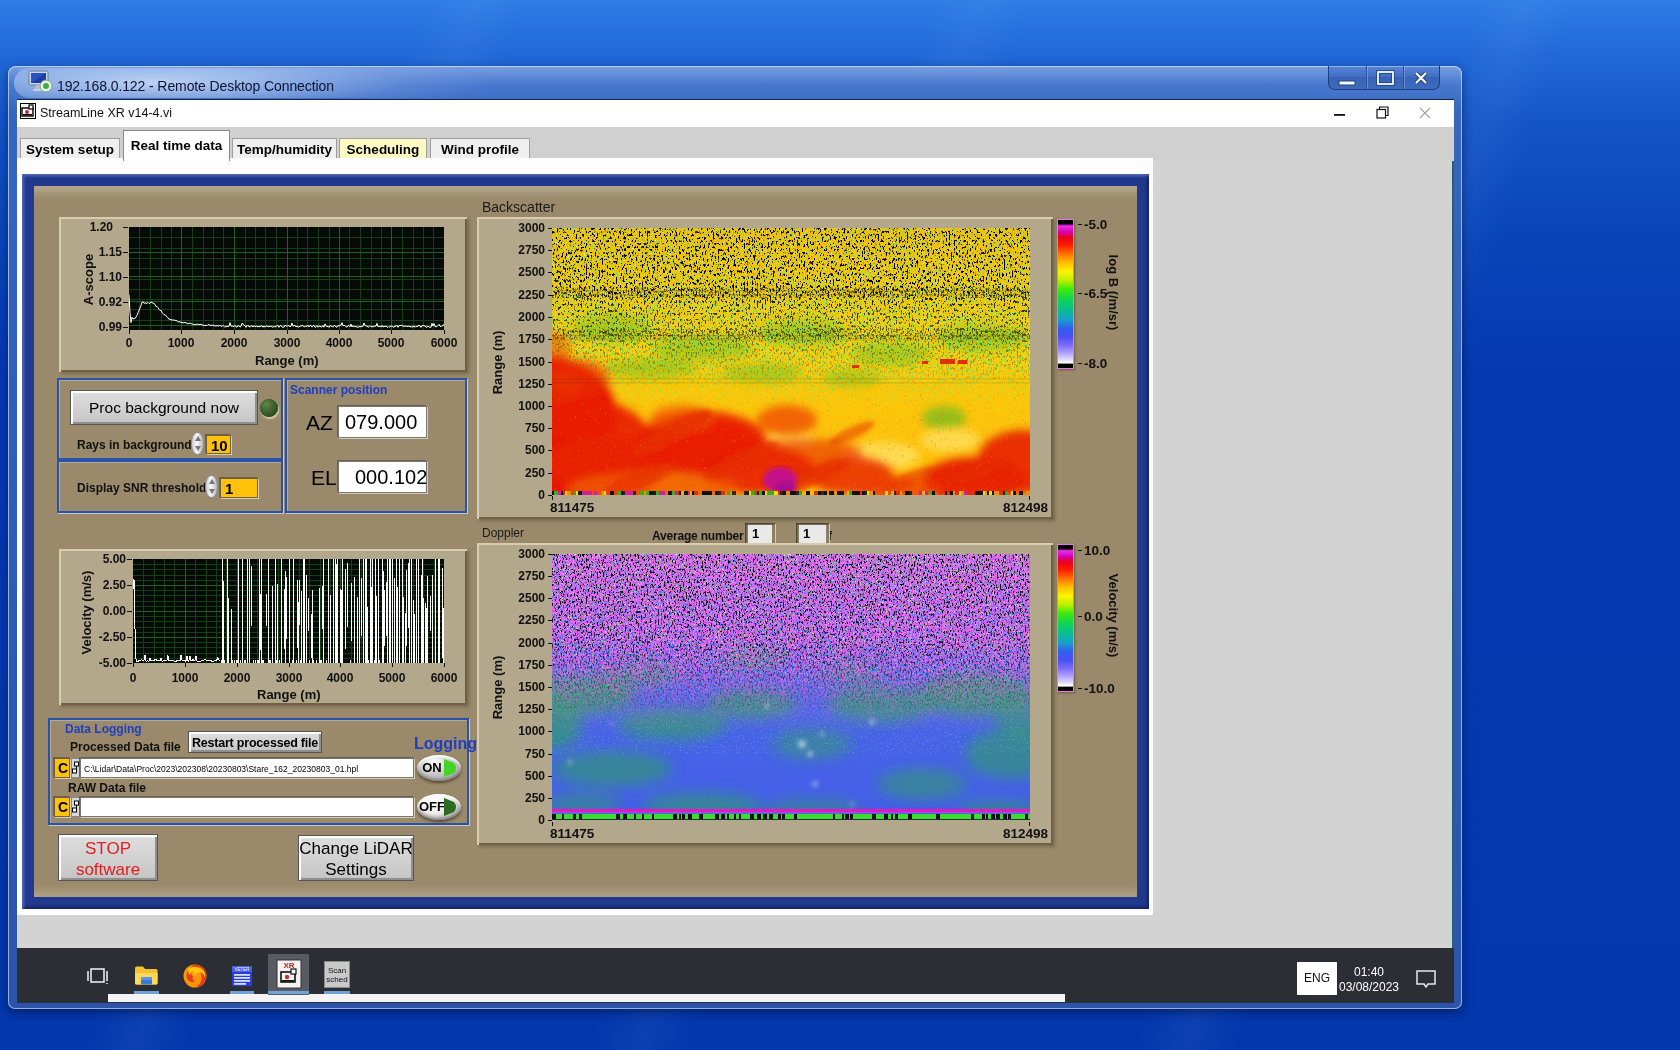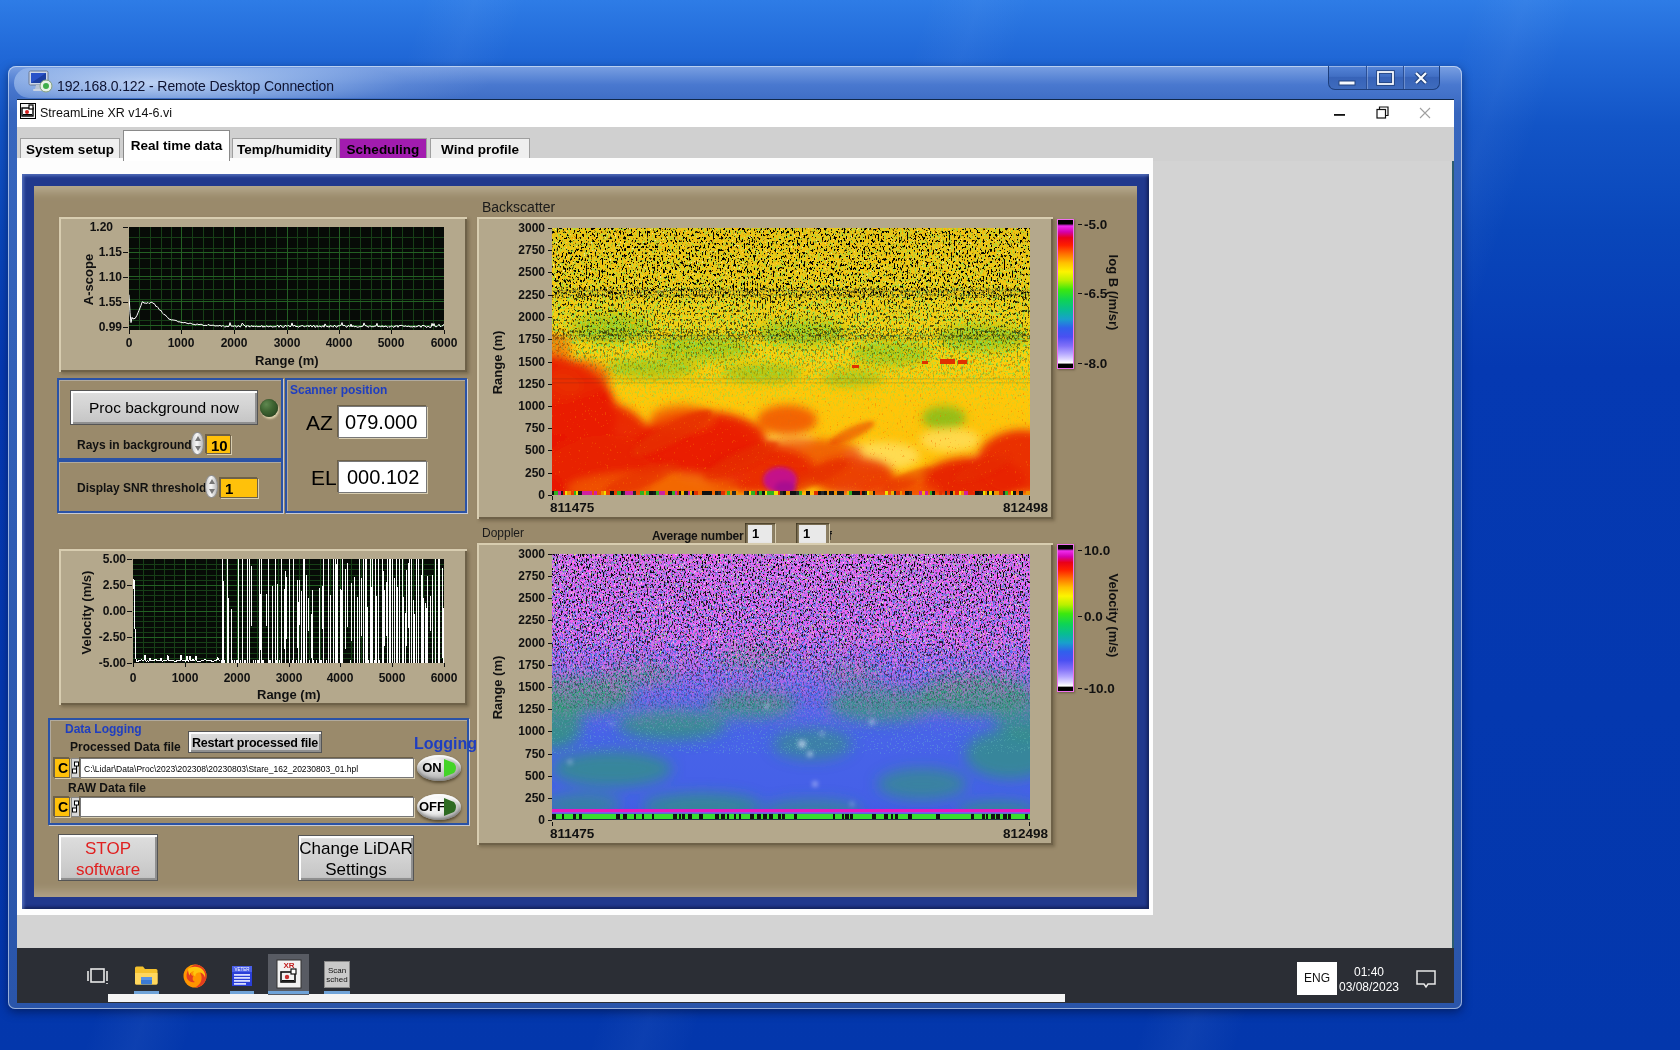--- a/index.html
+++ b/index.html
@@ -85,54 +85,54 @@
 <div class="a" style="left:1452px;top:100px;width:2px;height:903px;background:#2e5d6e;"></div>
 <div class="a apptitle"></div>
 <div class="a vicon">
     <svg width="15" height="15" viewBox="0 0 15 15">
 <rect x="1" y="4" width="11" height="8" fill="#fff" stroke="#000" stroke-width="1.4"></rect>
 <rect x="8" y="1" width="4" height="4" fill="#fff" stroke="#000" stroke-width="1.2"></rect>
 <circle cx="6" cy="8" r="2" fill="#d02020"></circle>
       <rect x="2" y="10" width="9" height="1.4" fill="#000"></rect>
 </svg>
   </div>
-<div class="a apptxt">StreamLine XR v14-6.vi</div>
+<div class="a apptxt">StreamLine XR v14-4.vi</div>
 <svg class="a" style="left:1330px;top:104px" width="112" height="18" viewBox="0 0 112 18">
  <rect x="4" y="10" width="11" height="1.8" fill="#111"></rect>
  <g fill="none" stroke="#111" stroke-width="1.2">
       <rect x="47" y="5.5" width="8.5" height="8.5"></rect>
       <path d="M49.5 5.5 V3 H58 V11.5 H55.5"></path>
     </g>
  <g stroke="#a0a0a0" stroke-width="1.1">
       <path d="M90 4 L100 14 M100 4 L90 14" fill="none"></path>
     </g>
 </svg>
 <div class="a tabbar"></div>
 <div class="a" style="left:20px;top:138px;width:100px;height:23px;background:#efefef;border:1px solid #9f9f9f;border-bottom:none;font-size:13.5px;font-weight:bold;text-align:center;padding-top:3px;">System setup</div>
 <div class="a" style="left:123px;top:130px;width:107px;height:31px;background:#fff;border:1px solid #8a8a8a;border-bottom:none;z-index:3;font-size:13.5px;font-weight:bold;text-align:center;padding-top:7px;">Real time data</div>
 <div class="a" style="left:232px;top:138px;width:105px;height:23px;background:#efefef;border:1px solid #9f9f9f;border-bottom:none;font-size:13.5px;font-weight:bold;text-align:center;padding-top:3px;">Temp/humidity</div>
-<div class="a" style="left:339px;top:138px;width:88px;height:23px;background:#a21caf;border:1px solid #9f9f9f;border-bottom:none;font-size:13.5px;font-weight:bold;text-align:center;padding-top:3px;">Scheduling</div>
+<div class="a" style="left:339px;top:138px;width:88px;height:23px;background:#fef9c3;border:1px solid #9f9f9f;border-bottom:none;font-size:13.5px;font-weight:bold;text-align:center;padding-top:3px;">Scheduling</div>
 <div class="a" style="left:430px;top:138px;width:100px;height:23px;background:#efefef;border:1px solid #9f9f9f;border-bottom:none;font-size:13.5px;font-weight:bold;text-align:center;padding-top:3px;">Wind profile</div>
 <div class="a whitepg"></div>
 <div class="a navy2"></div>
 <div class="a tan"></div>
 <div class="a rpanel" style="left:59px;top:217px;width:408px;height:155px;"></div>
 <svg class="a" style="left:129px;top:227px" width="315" height="103" viewBox="0 0 315 103">
     <rect width="315" height="103" fill="#070b07"></rect>
     <path d="M10.5 0 V103 M21.5 0 V103 M32.5 0 V103 M42.5 0 V103 M52.5 0 V103 M63.5 0 V103 M74.5 0 V103 M84.5 0 V103 M94.5 0 V103 M105.5 0 V103 M116.5 0 V103 M126.5 0 V103 M136.5 0 V103 M147.5 0 V103 M158.5 0 V103 M168.5 0 V103 M178.5 0 V103 M189.5 0 V103 M200.5 0 V103 M210.5 0 V103 M220.5 0 V103 M231.5 0 V103 M242.5 0 V103 M252.5 0 V103 M262.5 0 V103 M273.5 0 V103 M284.5 0 V103 M294.5 0 V103 M304.5 0 V103 M0 10.5 H315 M0 21.5 H315 M0 31.5 H315 M0 41.5 H315 M0 52.5 H315 M0 62.5 H315 M0 72.5 H315 M0 82.5 H315 M0 93.5 H315" stroke="#173f17" stroke-width="1"></path>
     <path d="M52.5 0 V103 M105.5 0 V103 M158.5 0 V103 M210.5 0 V103 M262.5 0 V103 M0 25.5 H315 M0 49.5 H315 M0 74.5 H315 M0 98.5 H315" stroke="#236023" stroke-width="1"></path>
     <polyline points="0,67.7 1,85.8 2,95.6 3,90.3 4,92.1 5,91.4 6,91.6 7,90.0 8,88.3 9,85.8 10,83.4 11,80.9 12,78.5 13,75.2 14,74.8 15,76.3 16,75.7 17,76.5 18,76.1 19,75.5 20,76.5 21,76.1 22,75.2 23,75.4 24,76.2 25,76.7 26,77.4 27,79.6 28,79.4 29,80.6 30,82.2 31,83.5 32,83.3 33,85.3 34,86.7 35,87.7 36,87.6 37,89.0 38,89.7 39,90.9 40,92.4 41,92.0 42,93.0 43,93.0 44,92.8 45,93.3 46,93.1 47,93.7 48,93.7 49,94.9 50,94.8 51,94.9 52,95.4 53,95.4 54,95.8 55,95.7 56,95.4 57,96.0 58,96.2 59,96.6 60,96.7 61,95.9 62,96.6 63,96.8 64,97.6 65,97.0 66,97.9 67,97.7 68,96.8 69,97.4 70,97.6 71,97.4 72,97.3 73,97.4 74,98.3 75,98.6 76,98.3 77,98.4 78,98.5 79,97.5 80,97.7 81,98.6 82,98.1 83,98.6 84,97.9 85,98.6 86,98.9 87,99.0 88,98.6 89,99.1 90,98.7 91,98.3 92,99.1 93,99.4 94,98.3 95,99.3 96,100.3 97,99.1 98,99.5 99,99.6 100,99.3 101,95.6 102,98.9 103,99.3 104,99.0 105,99.5 106,98.3 107,99.9 108,100.1 109,98.5 110,99.0 111,100.1 112,99.3 113,96.3 114,96.8 115,98.4 116,98.6 117,100.3 118,98.4 119,99.4 120,98.8 121,100.2 122,99.2 123,98.5 124,100.0 125,98.8 126,99.8 127,99.0 128,99.3 129,100.0 130,99.2 131,100.0 132,99.1 133,98.5 134,100.3 135,99.0 136,100.2 137,99.2 138,98.7 139,100.0 140,99.5 141,99.4 142,99.0 143,100.2 144,99.7 145,99.9 146,99.5 147,99.8 148,98.4 149,98.5 150,100.3 151,98.6 152,98.4 153,100.1 154,100.0 155,100.3 156,98.3 157,98.7 158,99.5 159,98.3 160,98.9 161,99.8 162,99.2 163,95.9 164,99.2 165,98.6 166,98.3 167,100.0 168,99.0 169,100.2 170,99.9 171,99.1 172,99.2 173,98.4 174,98.9 175,99.6 176,99.8 177,98.8 178,99.4 179,98.3 180,100.0 181,98.4 182,98.5 183,100.1 184,98.9 185,98.3 186,100.4 187,99.8 188,98.4 189,100.2 190,99.2 191,99.1 192,100.0 193,99.9 194,98.5 195,100.2 196,96.9 197,98.7 198,99.9 199,99.2 200,100.4 201,98.5 202,99.2 203,99.2 204,100.2 205,98.5 206,98.5 207,100.0 208,100.2 209,98.5 210,99.1 211,98.4 212,98.3 213,95.6 214,98.8 215,98.4 216,98.5 217,99.9 218,100.2 219,98.6 220,98.6 221,99.8 222,97.0 223,100.0 224,98.5 225,99.8 226,99.6 227,99.3 228,100.2 229,100.1 230,99.9 231,99.5 232,99.8 233,99.3 234,99.2 235,95.9 236,98.4 237,98.9 238,99.0 239,100.3 240,99.7 241,98.6 242,99.8 243,99.5 244,99.8 245,99.5 246,99.0 247,99.1 248,96.3 249,99.8 250,99.2 251,99.4 252,100.0 253,98.5 254,100.1 255,99.3 256,99.7 257,98.8 258,100.0 259,100.4 260,99.4 261,100.3 262,99.1 263,98.9 264,99.9 265,100.4 266,98.7 267,99.5 268,98.3 269,100.3 270,98.6 271,98.7 272,98.3 273,98.4 274,99.1 275,99.3 276,99.2 277,98.8 278,99.9 279,99.0 280,99.3 281,99.8 282,99.8 283,99.7 284,100.1 285,98.9 286,100.3 287,99.3 288,100.0 289,98.5 290,98.9 291,98.8 292,100.4 293,98.8 294,98.3 295,98.8 296,99.1 297,100.0 298,100.4 299,99.0 300,100.1 301,100.2 302,100.4 303,96.3 304,99.0 305,96.5 306,99.6 307,99.7 308,99.6 309,98.6 310,97.3 311,99.3 312,99.7 313,98.7 314,98.8 315,97.1" fill="none" stroke="#ffffff" stroke-width="1"></polyline>
   </svg>
 <div class="lab labr" style="left:79px;top:220px;width:34px;">1.20</div>
 <div class="tick" style="left:123px;top:227px;width:5px;height:1px;"></div>
 <div class="lab labr" style="left:88px;top:245px;width:34px;">1.15</div>
 <div class="tick" style="left:123px;top:252px;width:5px;height:1px;"></div>
 <div class="lab labr" style="left:88px;top:270px;width:34px;">1.10</div>
 <div class="tick" style="left:123px;top:277px;width:5px;height:1px;"></div>
-<div class="lab labr" style="left:88px;top:295px;width:34px;">1.55</div>
+<div class="lab labr" style="left:88px;top:295px;width:34px;">0.92</div>
 <div class="tick" style="left:123px;top:302px;width:5px;height:1px;"></div>
 <div class="lab labr" style="left:88px;top:320px;width:34px;">0.99</div>
 <div class="tick" style="left:123px;top:327px;width:5px;height:1px;"></div>
 <div class="lab" style="left:113px;top:336px;width:32px;text-align:center;">0</div>
 <div class="tick" style="left:129px;top:330px;width:1px;height:4px;"></div>
 <div class="lab" style="left:165px;top:336px;width:32px;text-align:center;">1000</div>
 <div class="tick" style="left:181px;top:330px;width:1px;height:4px;"></div>
 <div class="lab" style="left:218px;top:336px;width:32px;text-align:center;">2000</div>
 <div class="tick" style="left:234px;top:330px;width:1px;height:4px;"></div>
 <div class="lab" style="left:271px;top:336px;width:32px;text-align:center;">3000</div>
@@ -161,21 +161,21 @@
 <div class="spin" style="left:205px;top:475px;"></div>
 <svg class="a" style="left:207px;top:478px;" width="10" height="18">
     <path d="M2 6 L5 1 L8 6 Z M2 11 L8 11 L5 16 Z" fill="#777"></path>
   </svg>
 <div class="ofield" style="left:220px;top:478px;width:38px;height:20px;">1</div>
 <div class="gbox" style="left:285px;top:378px;width:182px;height:135px;"></div>
 <div class="lab blue" style="left:290px;top:383px;font-size:12px;">Scanner position</div>
 <div class="a" style="left:306px;top:411px;font-size:21px;color:#000;">AZ</div>
 <div class="wfield" style="left:338px;top:406px;width:89px;height:32px;font-size:20px;padding:4px 0 0 6px;">079.000</div>
 <div class="a" style="left:311px;top:466px;font-size:21px;color:#000;">EL</div>
-<div class="wfield" style="left:338px;top:461px;width:89px;height:32px;font-size:20px;padding:4px 0 0 8px;">000.102</div>
+<div class="wfield" style="left:338px;top:461px;width:89px;height:32px;font-size:20px;padding:4px 0 0 16px;">000.102</div>
 <div class="a lab" style="left:482px;top:199px;font-weight:normal;font-size:14px;color:#1a1a1a;">Backscatter</div>
 <div class="a rpanel" style="left:477px;top:217px;width:576px;height:302px;"></div>
 <svg class="a" style="left:552px;top:228px" width="478" height="267" viewBox="0 0 478 267">
     <defs>
       <filter id="bkg1" x="0%" y="0%" width="100%" height="100%">
         <feTurbulence type="fractalNoise" baseFrequency="0.62 0.33" numOctaves="2" seed="11" stitchTiles="stitch"></feTurbulence>
         <feColorMatrix type="matrix" values="0 0 0 0 0.000  0 0 0 0 0.000  0 0 0 0 0.000  14 0 0 0 -8.19"></feColorMatrix>
       </filter>
       <filter id="bkg1b" x="0%" y="0%" width="100%" height="100%">
         <feTurbulence type="fractalNoise" baseFrequency="0.62 0.35" numOctaves="2" seed="31" stitchTiles="stitch"></feTurbulence>

